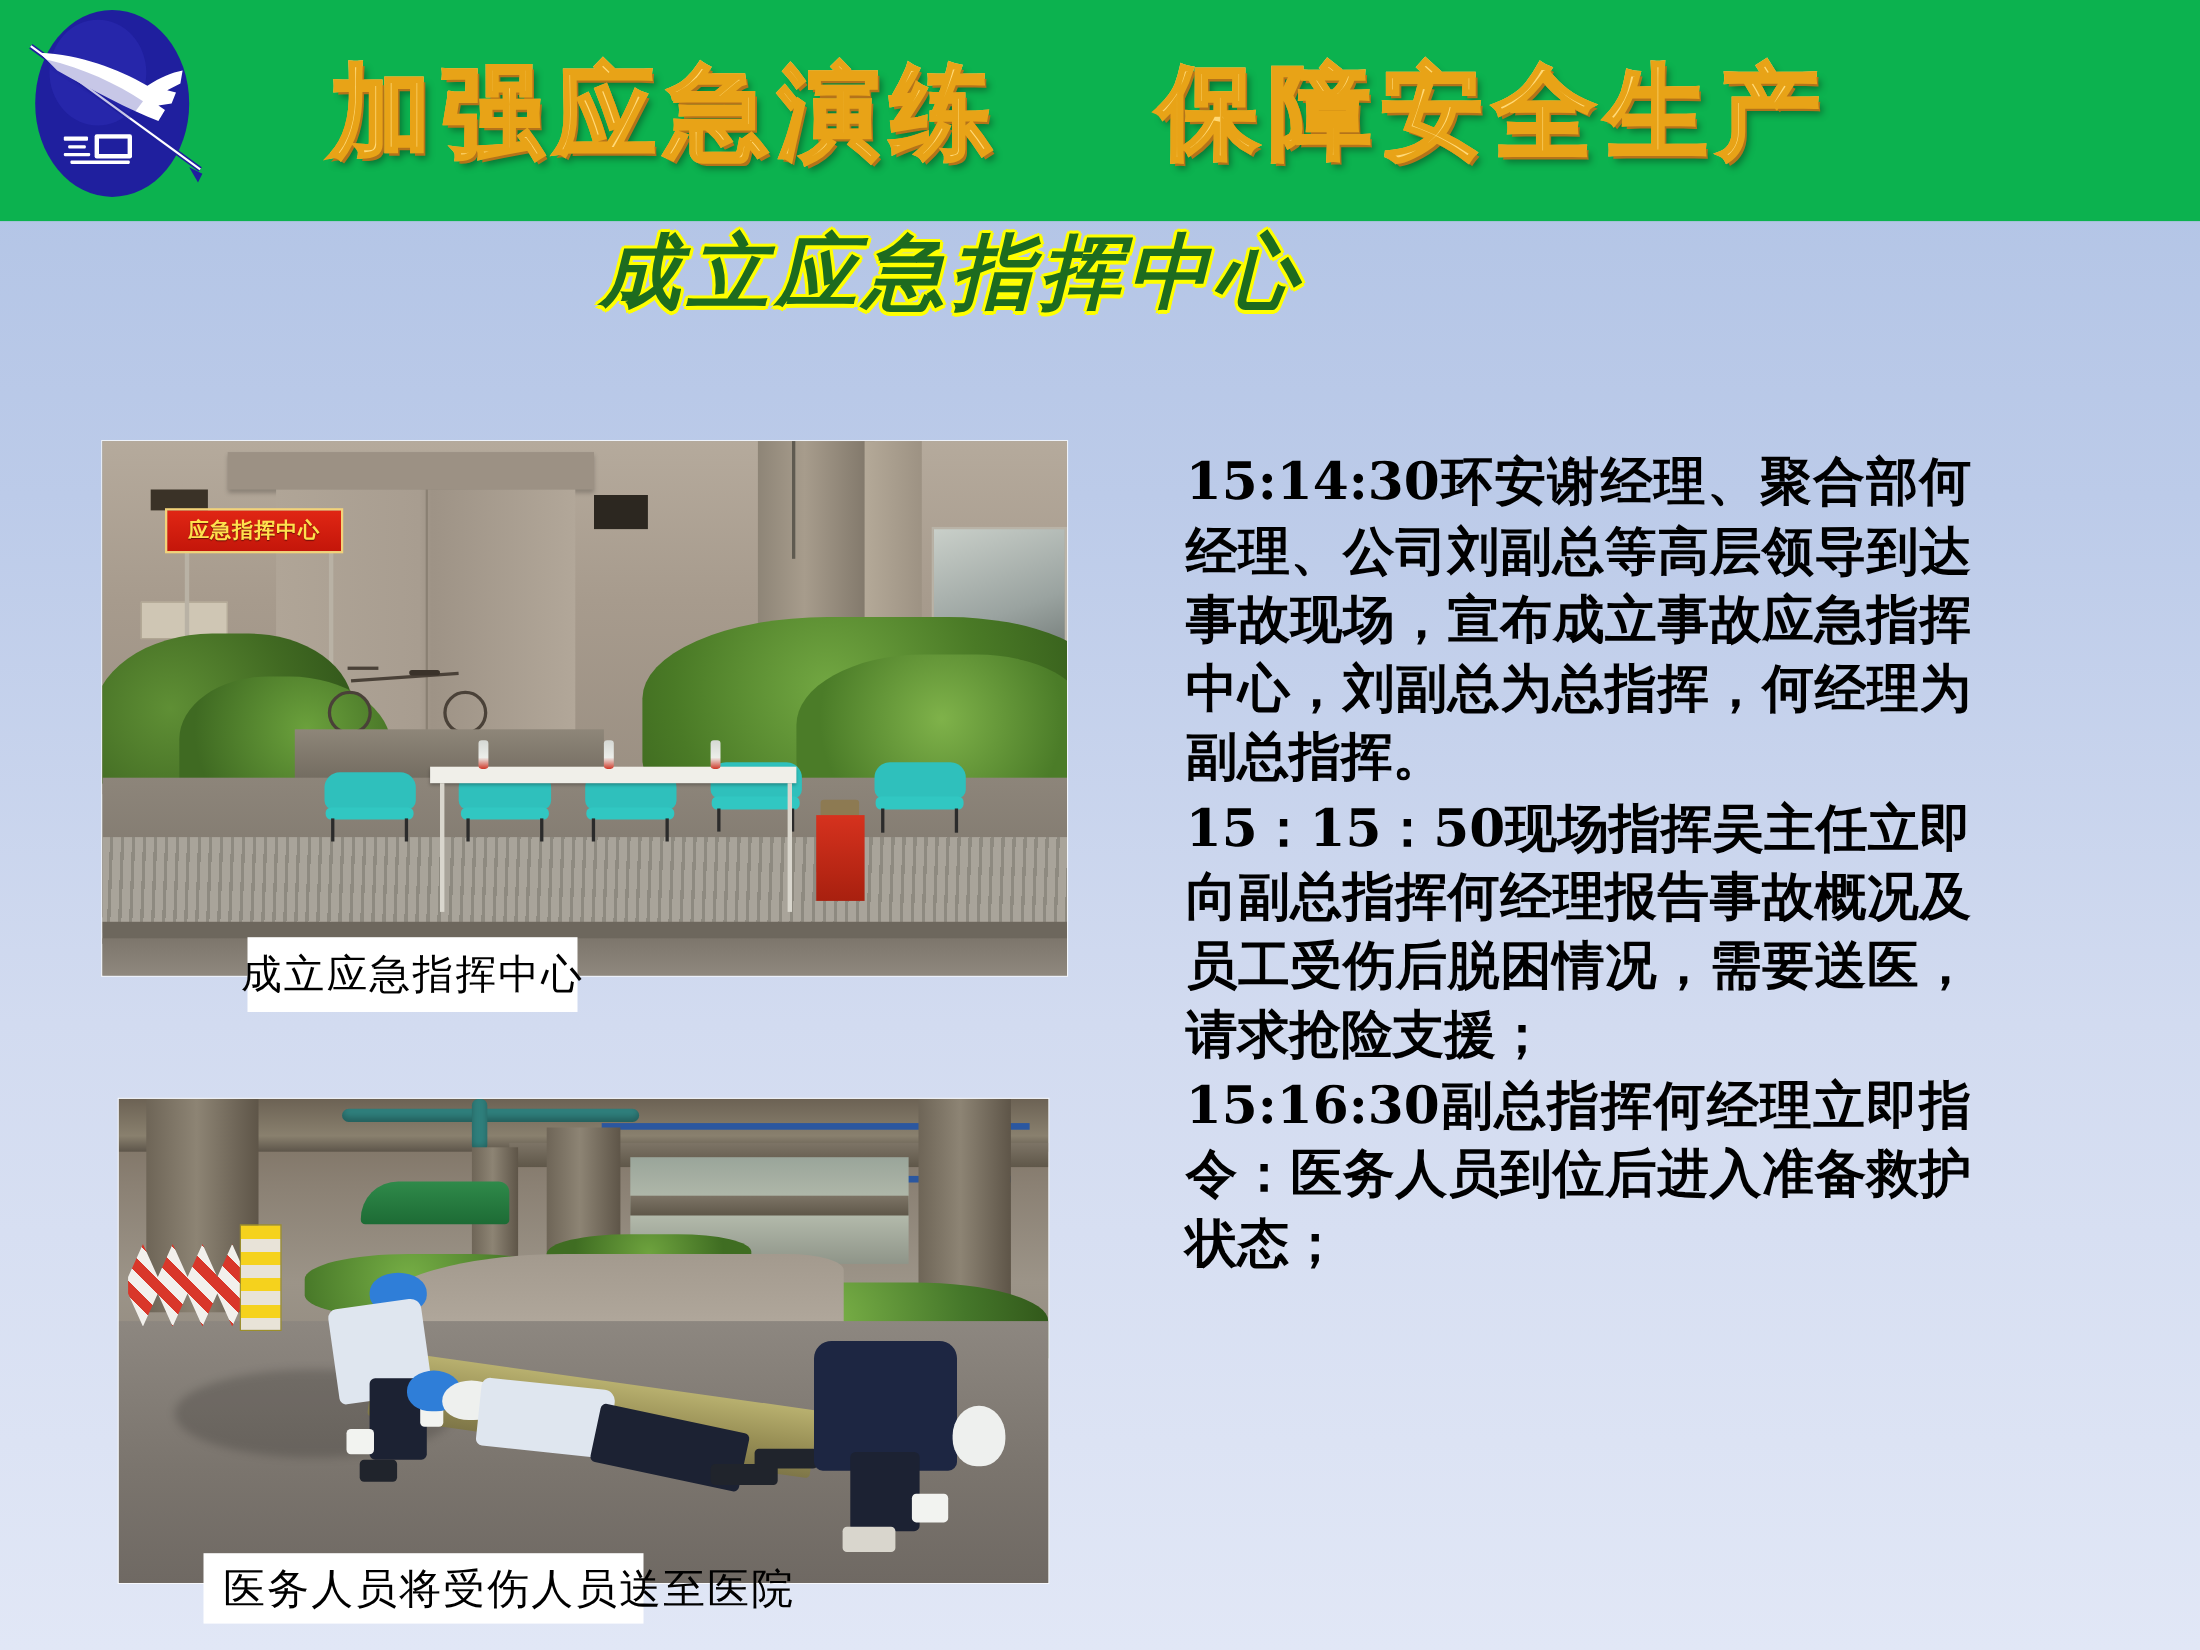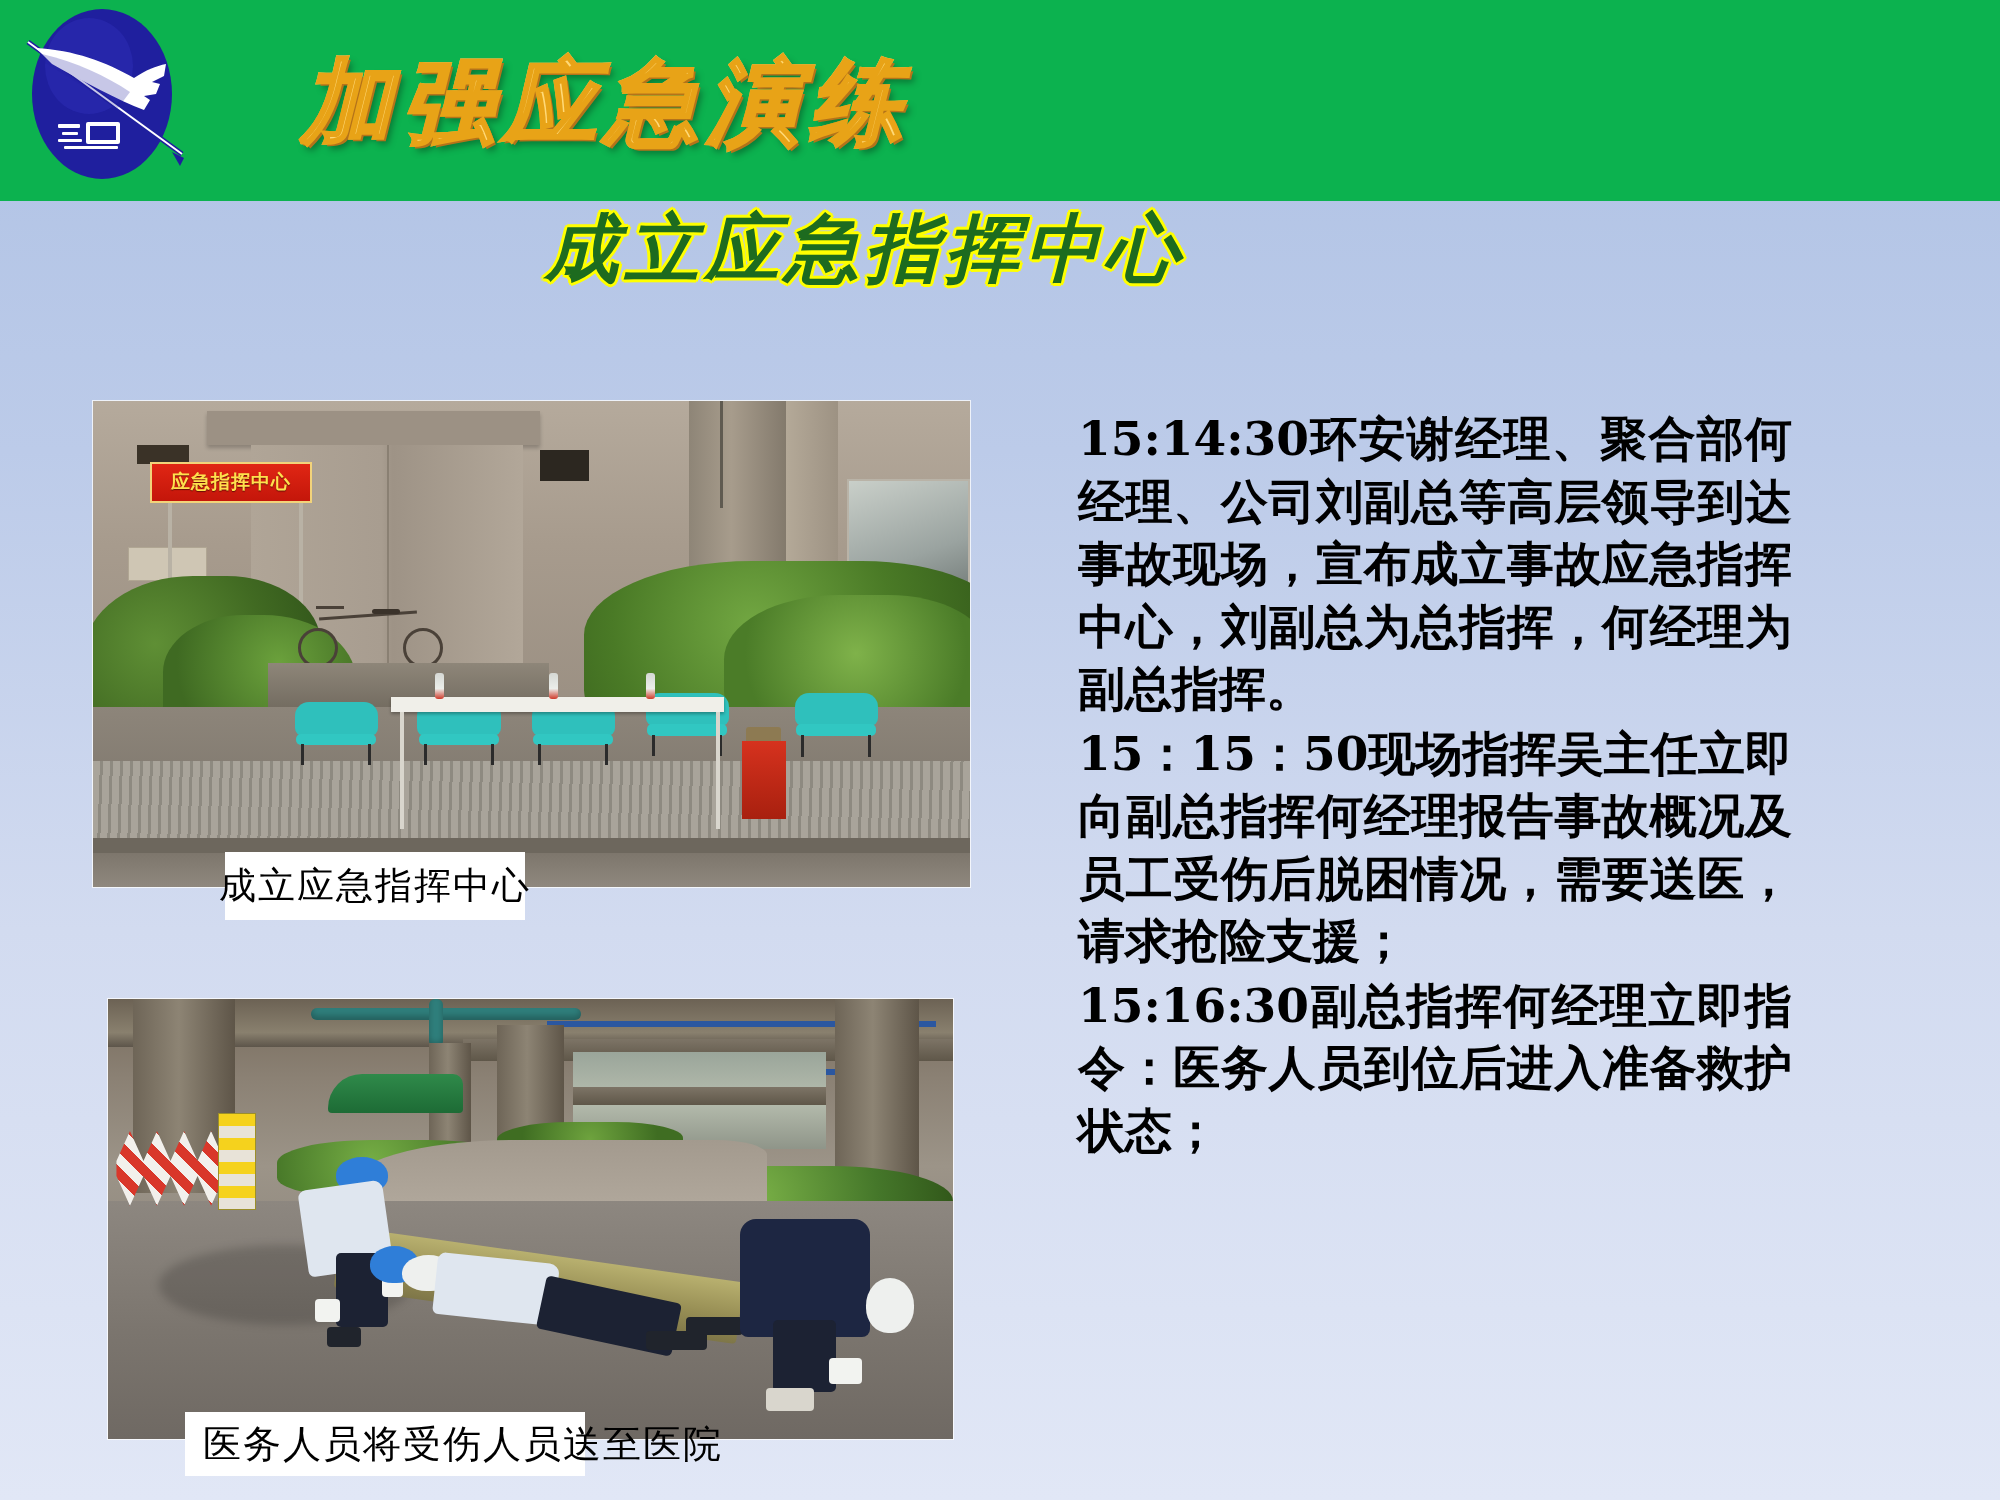--- a/index.html
+++ b/index.html
@@ -19,21 +19,20 @@
     position:absolute;left:300px;top:38px;width:1680px;height:130px;
     display:flex;align-items:center;gap:140px;
     font-family:"DejaVu Sans","Liberation Sans",sans-serif;
     font-weight:bold;font-size:92px;letter-spacing:10px;
     color:#ffd977;
     -webkit-text-stroke:3px #e8a317;
     text-shadow:
       3px 3px 0 #b4731a,
       5px 6px 7px rgba(0,0,0,.35);
     white-space:nowrap;
-    font-style:italic;
   }
   .banner-title span{
     background:linear-gradient(180deg,#fff2c0 0%,#ffd65e 38%,#f3ab1f 60%,#ffe79a 100%);
     -webkit-background-clip:text;background-clip:text;
   }
 
   
   .logo{
     position:absolute;left:14px;top:4px;width:180px;height:190px;
   }
@@ -217,20 +216,21 @@
         <rect x="72" y="118" width="34" height="22" rx="2"></rect>
         <rect x="50" y="142" width="54" height="3" rx="1"></rect>
       </g>
       <rect x="76" y="122" width="26" height="14" fill="#1f1f9e"></rect>
       <path d="M158 148 l12 6 -4 8 z" fill="#1f1f9e"></path>
     </svg>
   </div>
 
   <div class="banner-title">
     <span>加强应急演练</span>
+    <span>保障安全生产</span>
   </div>
 </div>
 
 <div class="slide-title">成立应急指挥中心</div>
 
 <div class="photo" id="photo1">
   <div class="p1-wall"></div>
   <div class="p1-lintel"></div>
   <div class="p1-door"></div>
   <div class="p1-doorline"></div>

